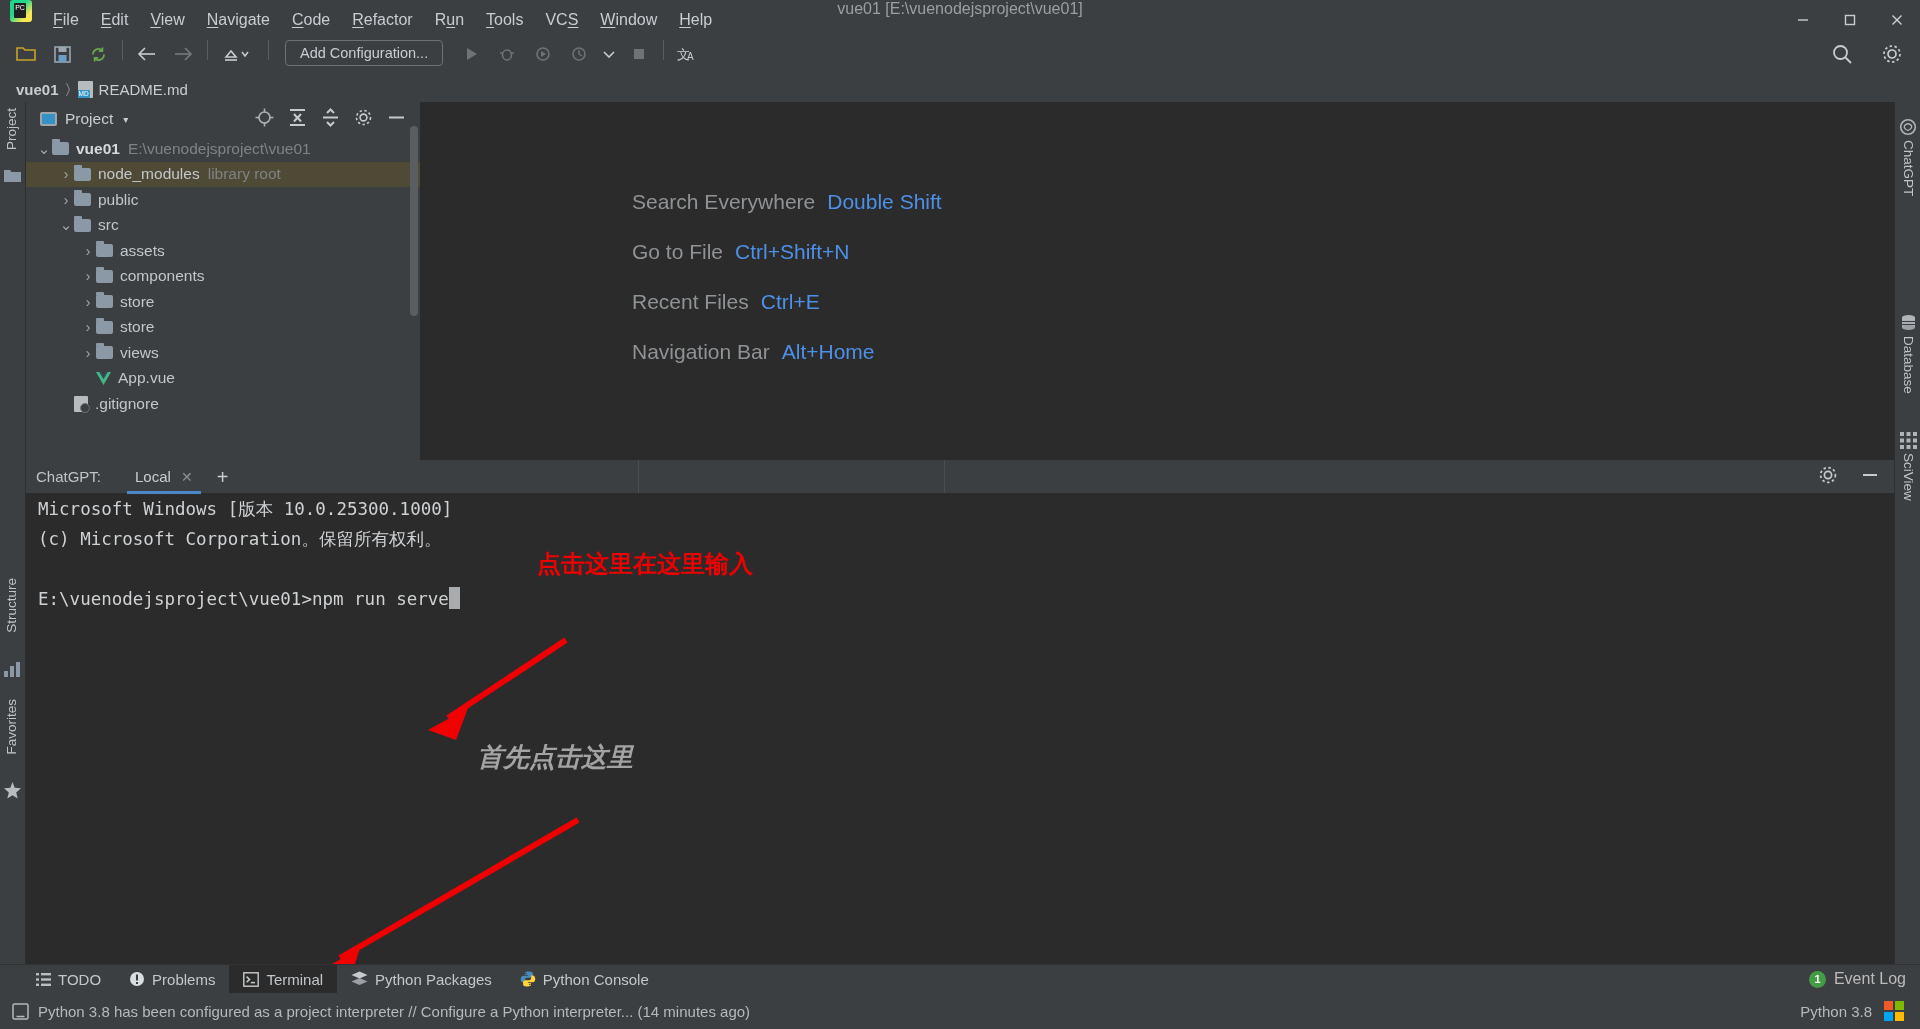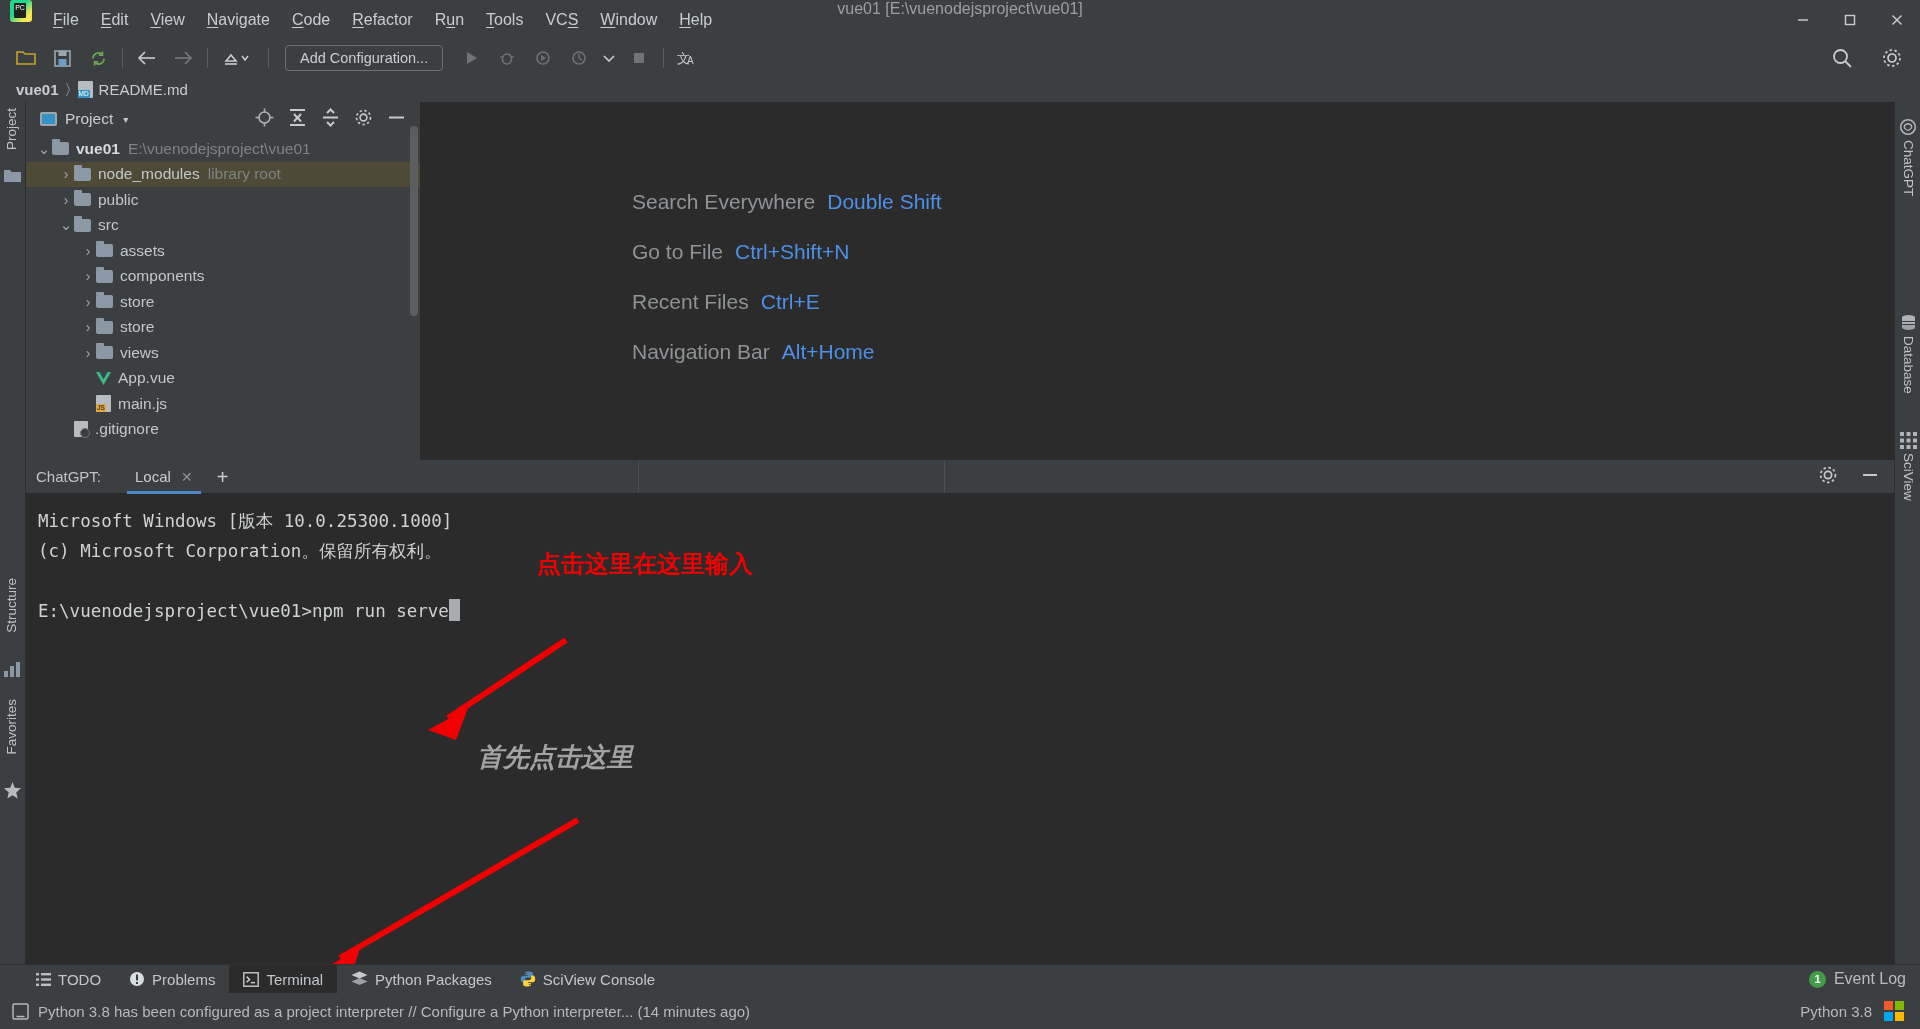--- a/index.html
+++ b/index.html
@@ -44,21 +44,21 @@
     position: absolute; right: 0; top: 0; height: 40px; display: flex;
   }
   .win-btn {
     width: 47px; height: 40px; display: flex; align-items: center; justify-content: center;
     color: #c8cdd2; font-size: 15px;
   }
 
   
   .toolbar {
     position: absolute; top: 40px; left: 0; width: 1920px; height: 36px;
-    background: #3c3f41; display: flex; align-items: center; padding-left: 8px;
+    background: #3c3f41; display: flex; padding-left: 8px;
   }
   .tb-icon {
     width: 30px; height: 28px; margin: 0 3px; display: flex;
     align-items: center; justify-content: center; border-radius: 3px;
   }
   .tb-sep { width: 1px; height: 20px; background: #5a5d5f; margin: 0 6px; }
   .add-config {
     height: 26px; border: 1px solid #6e7174; border-radius: 4px;
     color: #c8cdd2; font-size: 14.5px; padding: 0 14px; display: flex;
     align-items: center; margin: 0 10px; background: #3c3f41;
@@ -202,21 +202,21 @@
   .tab-close { margin-left: 10px; color: #8d9195; font-size: 14px; }
   .term-plus { margin-left: 16px; color: #c8cdd2; font-size: 20px; line-height: 1; }
   .term-head-right {
     margin-left: auto; display: flex; align-items: center; gap: 22px; padding-right: 14px;
   }
   .term-divider {
     position: absolute; top: 0; bottom: 0; width: 1px; background: #4c4f51;
   }
   .term-body {
     position: absolute; top: 34px; left: 0; right: 0; bottom: 0;
-    background: #2b2b2b; padding: 12px 0 0 12px;
+    background: #2b2b2b; padding: 0 0 0 12px;
     font-family: "DejaVu Sans Mono", "Liberation Mono", monospace;
     font-size: 17.5px; color: #cfd2d4; line-height: 30px;
   }
   .term-line { white-space: pre; }
   .cursor {
     display: inline-block; width: 11px; height: 22px; background: #a9acae;
     vertical-align: -4px;
   }
 
   
@@ -556,25 +556,20 @@
           <span class="folder"></span>
           <span>views</span>
         </div>
         <div class="tree-row" style="padding-left: 54px;">
           <span class="arrow" style="font-size: 14px;"></span>
           <span class="vue-icon"><svg width="15" height="13" viewBox="0 0 15 13">
               <polygon points="0,0 7.5,13 15,0 11.5,0 7.5,7 3.5,0" fill="#41b883"></polygon>
               <polygon points="3.5,0 7.5,7 11.5,0 9.3,0 7.5,3.2 5.7,0" fill="#35495e"></polygon>
             </svg></span>
           <span>App.vue</span>
-        </div>
-        <div class="tree-row" style="padding-left: 54px;">
-          <span class="arrow" style="font-size: 14px;"></span>
-          <span class="js-icon"></span>
-          <span>main.js</span>
         </div>
         <div class="tree-row" style="padding-left: 32px;">
           <span class="arrow" style="font-size: 14px;"></span>
           <span class="git-icon"></span>
           <span>.gitignore</span>
         </div>
       </div>
     <div class="scrollbar"></div>
   </div>
 
@@ -691,21 +686,21 @@
         </span>
         <span>Python Packages</span>
       </div>
       <div class="bb-item">
         <span style="display: flex;">
           <svg width="16" height="16" viewBox="0 0 16 16">
             <path d="M8 0.6c-3 0-2.8 1.3-2.8 1.3v2.2h2.9v0.6H3.6S0.8 4.4 0.8 8s2.5 3.4 2.5 3.4h1.5V9.3s-.1-2.5 2.4-2.5h3.4s2.3 0 2.3-2.2V2.3S13 .6 8 .6zM6.2 1.9a.66.66 0 1 1 0 1.3.66.66 0 0 1 0-1.3z" fill="#4b8bbe"></path>
             <path d="M8 15.4c3 0 2.8-1.3 2.8-1.3v-2.2H7.9v-.6h4.5s2.8.3 2.8-3.3-2.5-3.4-2.5-3.4h-1.5v2.1s.1 2.5-2.4 2.5H5.4s-2.3 0-2.3 2.2v2.3s-.3 1.7 4.9 1.7zm1.8-1.3a.66.66 0 1 1 0-1.3.66.66 0 0 1 0 1.3z" fill="#ffd43b"></path>
           </svg>
         </span>
-        <span>SciView Console</span>
+        <span>Python Console</span>
       </div>
       <div class="bb-right">
       <span class="ev-badge">1</span>
       <span>Event Log</span>
     </div>
   </div>
 
   <div class="status-bar">
     <span style="margin-right:9px;display:flex">
       <svg width="17" height="17" viewBox="0 0 17 17">

